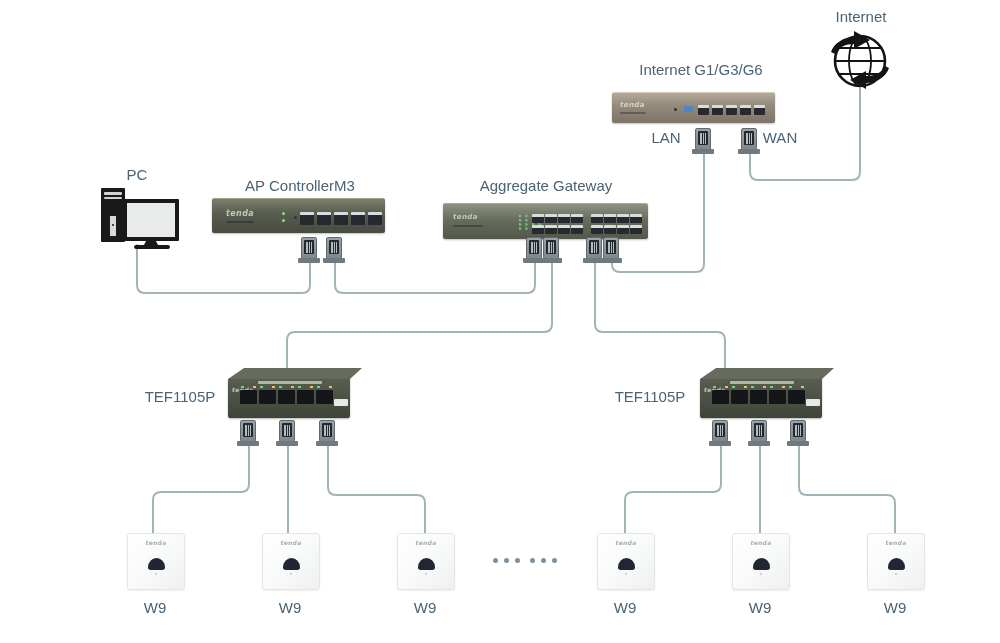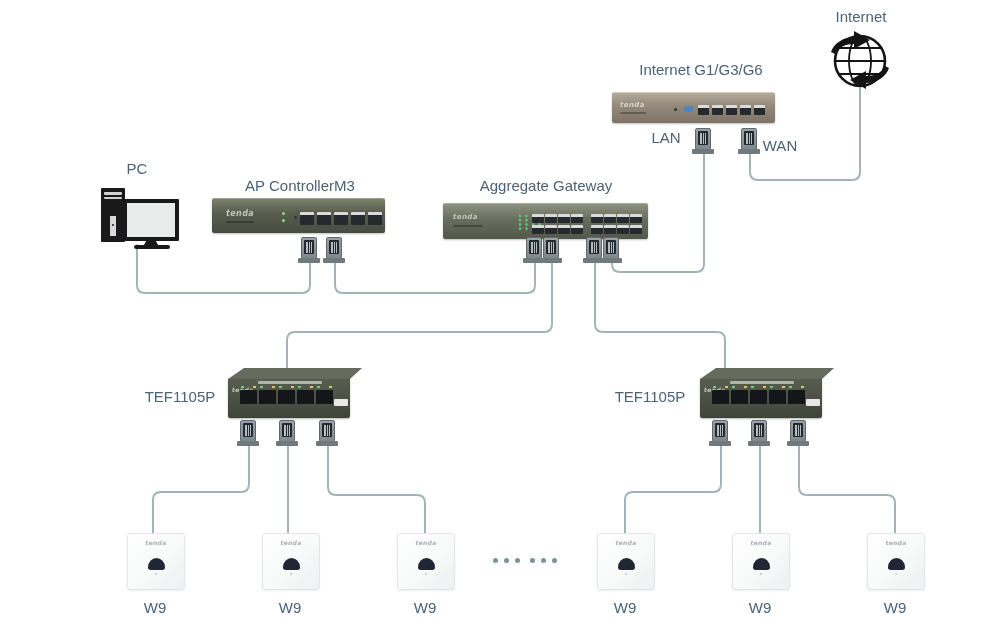--- a/index.html
+++ b/index.html
@@ -91,22 +91,22 @@
     <line x1="9" y1="33" x2="59" y2="33" stroke="#141414" stroke-width="1.8"></line>
     <line x1="13" y1="20" x2="55" y2="20" stroke="#141414" stroke-width="1.8"></line>
     <line x1="13" y1="46" x2="55" y2="46" stroke="#141414" stroke-width="1.8"></line>
     <path d="M5,24 C8,15 18,9 28,9 L28,3 L44,12 L28,21 L28,16 C20,16 12,19 9,26 Z" fill="#141414"></path>
     <path d="M63,40 C60,49 50,55 40,55 L40,61 L24,52 L40,43 L40,48 C48,48 56,45 59,38 Z" fill="#141414"></path>
   </svg>
 
   <div class="lbl" style="left:861px;top:8px">Internet</div>
   <div class="lbl" style="left:701px;top:61px">Internet G1/G3/G6</div>
   <div class="lbl" style="left:666px;top:129px">LAN</div>
-  <div class="lbl" style="left:780px;top:137px">WAN</div>
-  <div class="lbl" style="left:137px;top:160px">PC</div>
+  <div class="lbl" style="left:780px;top:129px">WAN</div>
+  <div class="lbl" style="left:137px;top:166px">PC</div>
   <div class="lbl" style="left:300px;top:177px">AP ControllerM3</div>
   <div class="lbl" style="left:546px;top:177px">Aggregate Gateway</div>
   <div class="lbl" style="left:180px;top:388px">TEF1105P</div>
   <div class="lbl" style="left:650px;top:388px">TEF1105P</div>
 
   <div class="pc">
     <div class="tower">
       <div class="slot" style="top:4px"></div>
       <div class="slot" style="top:9px;height:2px"></div>
       <div class="bay"></div>

